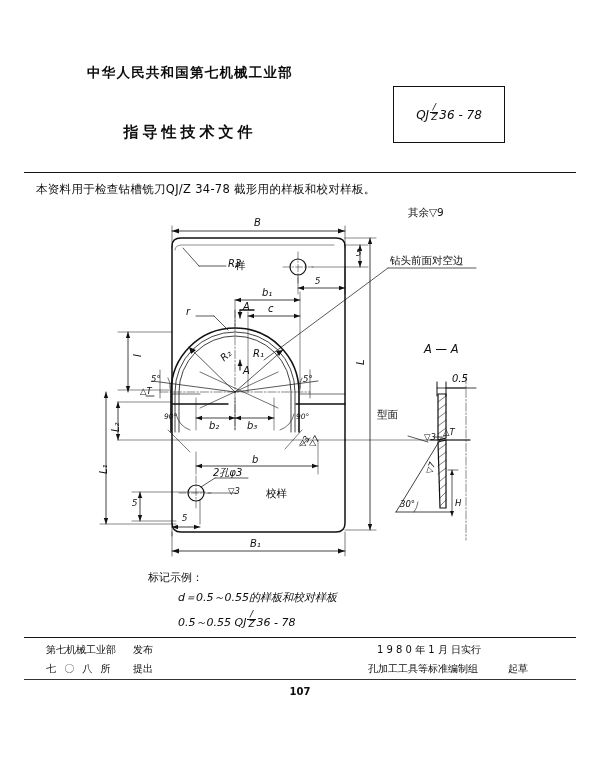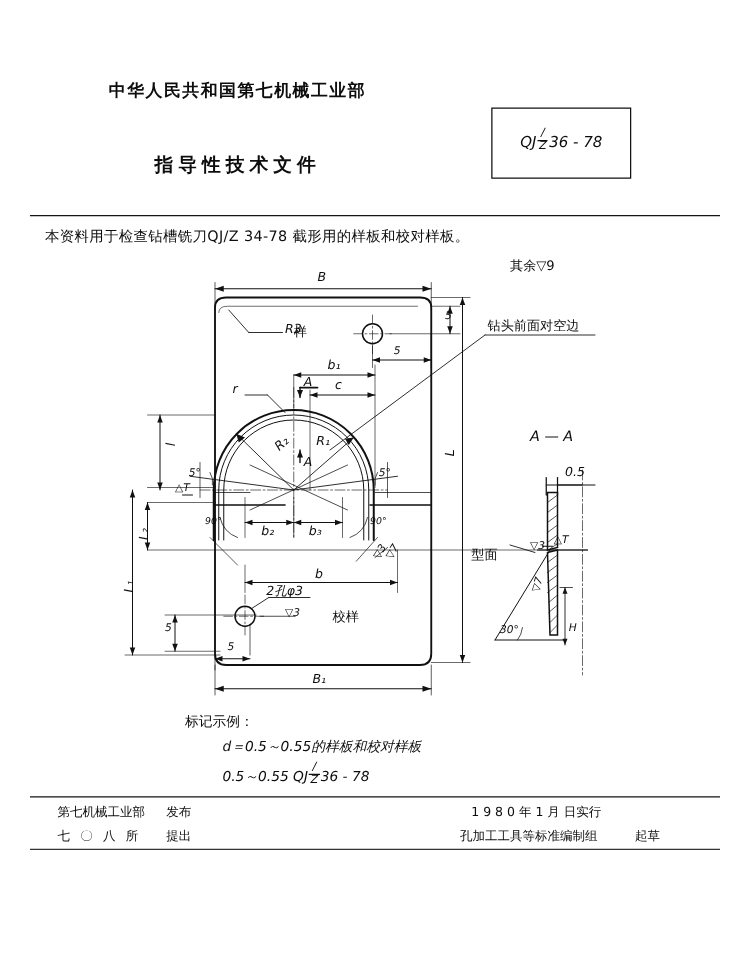--- a/index.html
+++ b/index.html
@@ -329,21 +329,21 @@
   <div class="lbl sm" style="left:297px;top:444px;transform:rotate(-58deg);transform-origin:left top;">▽3</div>
   <div class="lbl sm" style="left:307px;top:444px;transform:rotate(-58deg);transform-origin:left top;">▽7</div>
 
   <div class="lbl sm" style="left:140px;top:386px;">△T</div>
   <div class="lbl sm" style="left:443px;top:427px;">△T</div>
 
   <div class="lbl cn" style="left:390px;top:254px;">钻头前面对空边</div>
 
   <div class="lbl" style="left:424px;top:342px;font-size:11.5px;">A — A</div>
   <div class="lbl" style="left:452px;top:373px;">0.5</div>
-  <div class="lbl cn" style="left:377px;top:437px;">型面</div>
+  <div class="lbl cn" style="left:377px;top:408px;">型面</div>
   <div class="lbl sm" style="left:424px;top:432px;">▽3</div>
   <div class="lbl sm" style="left:424px;top:472px;transform:rotate(-72deg);transform-origin:left top;">▽7</div>
   <div class="lbl sm" style="left:400px;top:499px;">30°</div>
   <div class="lbl sm" style="left:455px;top:498px;">H</div>
 
   <div class="notes">
     <div class="n1">标记示例：</div>
     <div class="n2">d＝0.5～0.55的样板和校对样板</div>
     <div class="n3">
       <span>0.5～0.55 QJ</span><span class="frac"><span class="n">/</span><span class="d">Z</span></span><span>36 - 78</span>
@@ -355,14 +355,15 @@
   <div class="ft" style="left:46px;top:643px;">第七机械工业部</div>
   <div class="ft" style="left:133px;top:643px;">发布</div>
   <div class="ft sp" style="left:46px;top:662px;">七 〇 八 所</div>
   <div class="ft" style="left:133px;top:662px;">提出</div>
 
   <div class="ft" style="left:377px;top:643px;">1 9 8 0 年 1 月   日实行</div>
   <div class="ft" style="left:368px;top:662px;">孔加工工具等标准编制组</div>
   <div class="ft" style="left:508px;top:662px;">起草</div>
 
   <div class="hrule" style="top:679px;left:24px;width:552px;height:1px;background:#333;"></div>
+  <div class="pageno">107</div>
 
 </div>
 
 </body></html>

